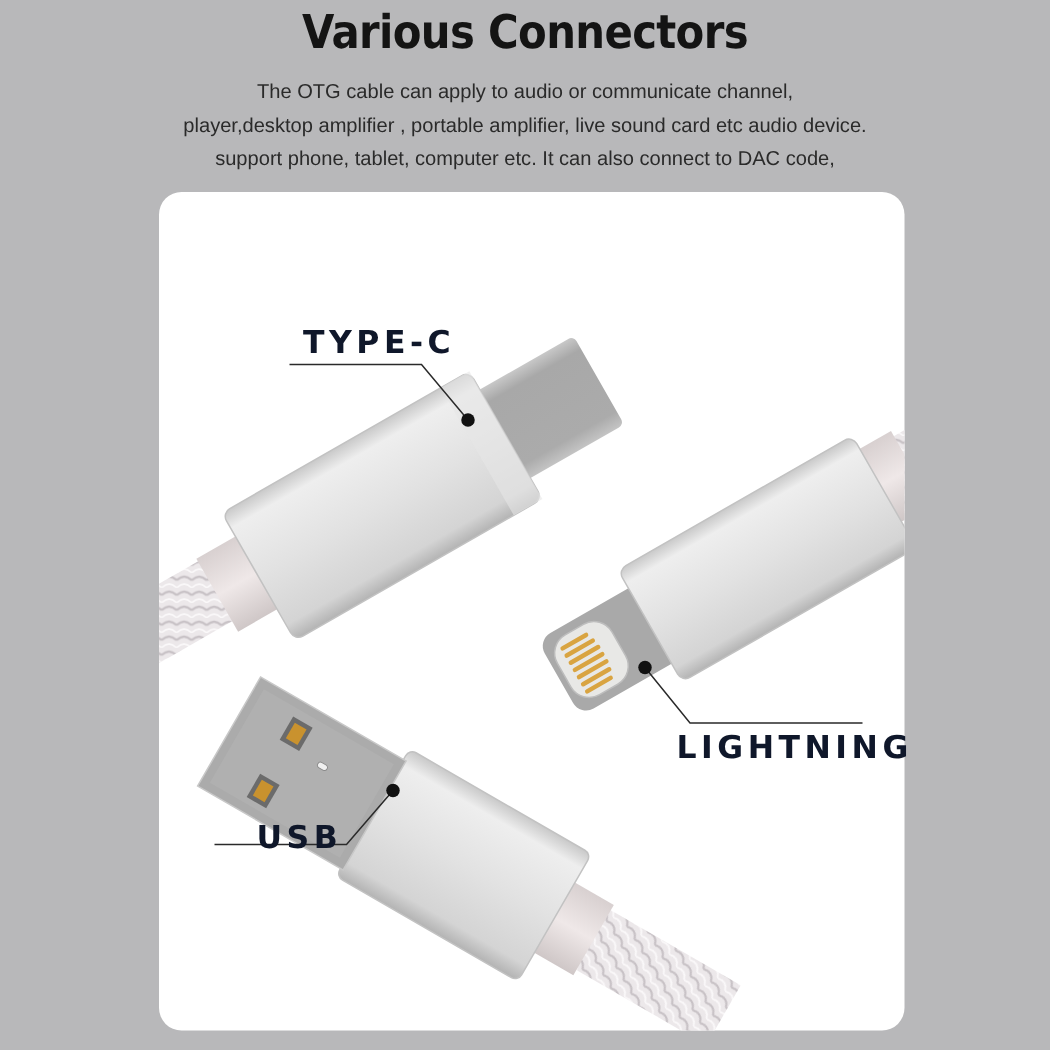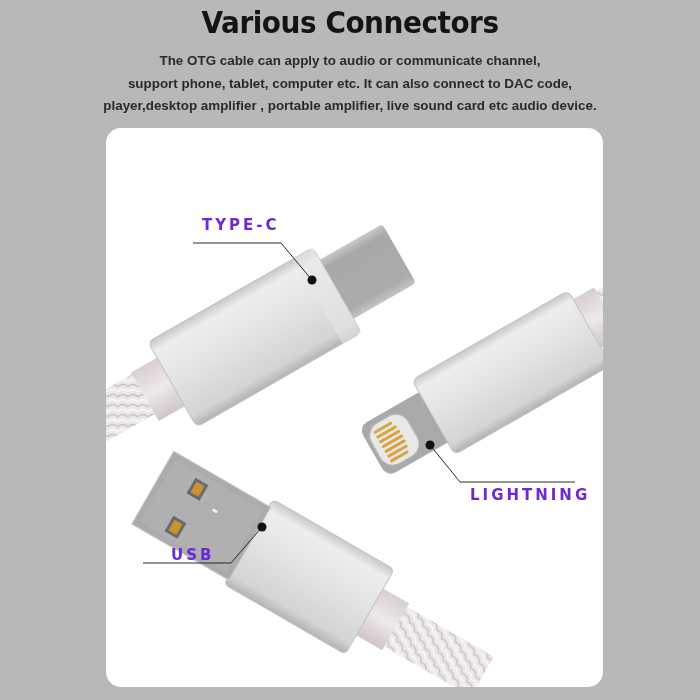--- a/index.html
+++ b/index.html
@@ -3,35 +3,35 @@
 <meta charset="utf-8">
 <style>
   html, body { margin:0; padding:0; }
   body { width:700px; height:700px; background:#b8b8ba; position:relative; overflow:hidden;
          font-family:"Liberation Sans", sans-serif; }
   .title { position:absolute; left:0; top:4px; width:700px; text-align:center;
            font-family:"DejaVu Sans", sans-serif; font-weight:bold; font-size:31px; color:#141414;
            letter-spacing:-0.5px; transform:scaleX(0.9); }
   .desc { position:absolute; left:0; top:50px; width:700px; text-align:center;
           font-family:"Liberation Sans", sans-serif; font-size:13.4px; line-height:22.5px; color:#2a2a2a; }
-  .desc div { white-space:nowrap;font-weight:bold; }
+  .desc div { white-space:nowrap; }
   .card { position:absolute; left:106px; top:128px; width:497px; height:559px; background:#ffffff;
           border-radius:15px; overflow:hidden; }
   svg.art { position:absolute; left:0; top:0; }
   .label { position:absolute; font-family:"DejaVu Sans", sans-serif; font-weight:bold;
-           font-size:15px; letter-spacing:3px; color:#6d28d9; white-space:nowrap; }
+           font-size:21px; letter-spacing:3px; color:#0f172a; white-space:nowrap; }
 </style>
 </head>
 <body>
 
 <div class="title">Various Connectors</div>
 <div class="desc">
   <div>The OTG cable can apply to audio or communicate channel,</div>
+  <div>player,desktop amplifier , portable amplifier, live sound card etc audio device.</div>
   <div>support phone, tablet, computer etc. It can also connect to DAC code,</div>
-  <div>player,desktop amplifier , portable amplifier, live sound card etc audio device.</div>
 </div>
 
 <div class="card"></div>
 
 <svg class="art" width="700" height="700" viewBox="0 0 700 700">
   <defs>
     <linearGradient id="alu" x1="0" y1="0" x2="0" y2="1">
       <stop offset="0" stop-color="#c9c9c9"></stop>
       <stop offset="0.12" stop-color="#eeeeee"></stop>
       <stop offset="0.5" stop-color="#e2e2e2"></stop>
@@ -120,14 +120,14 @@
     <polyline points="193,243 281,243 312,280"></polyline>
     <polyline points="430,445 460,482 575,482"></polyline>
     <polyline points="143,563 231,563 262,527"></polyline>
   </g>
   <circle cx="312" cy="280" r="4.5" fill="#111"></circle>
   <circle cx="430" cy="445" r="4.5" fill="#111"></circle>
   <circle cx="262" cy="527" r="4.5" fill="#111"></circle>
 </svg>
 
 <div class="label" style="left:202px; top:216px;">TYPE-C</div>
-<div class="label" style="left:470px; top:486px;">LIGHTNING</div>
+<div class="label" style="left:451px; top:486px;">LIGHTNING</div>
 <div class="label" style="left:171px; top:546px;">USB</div>
 
 </body></html>

